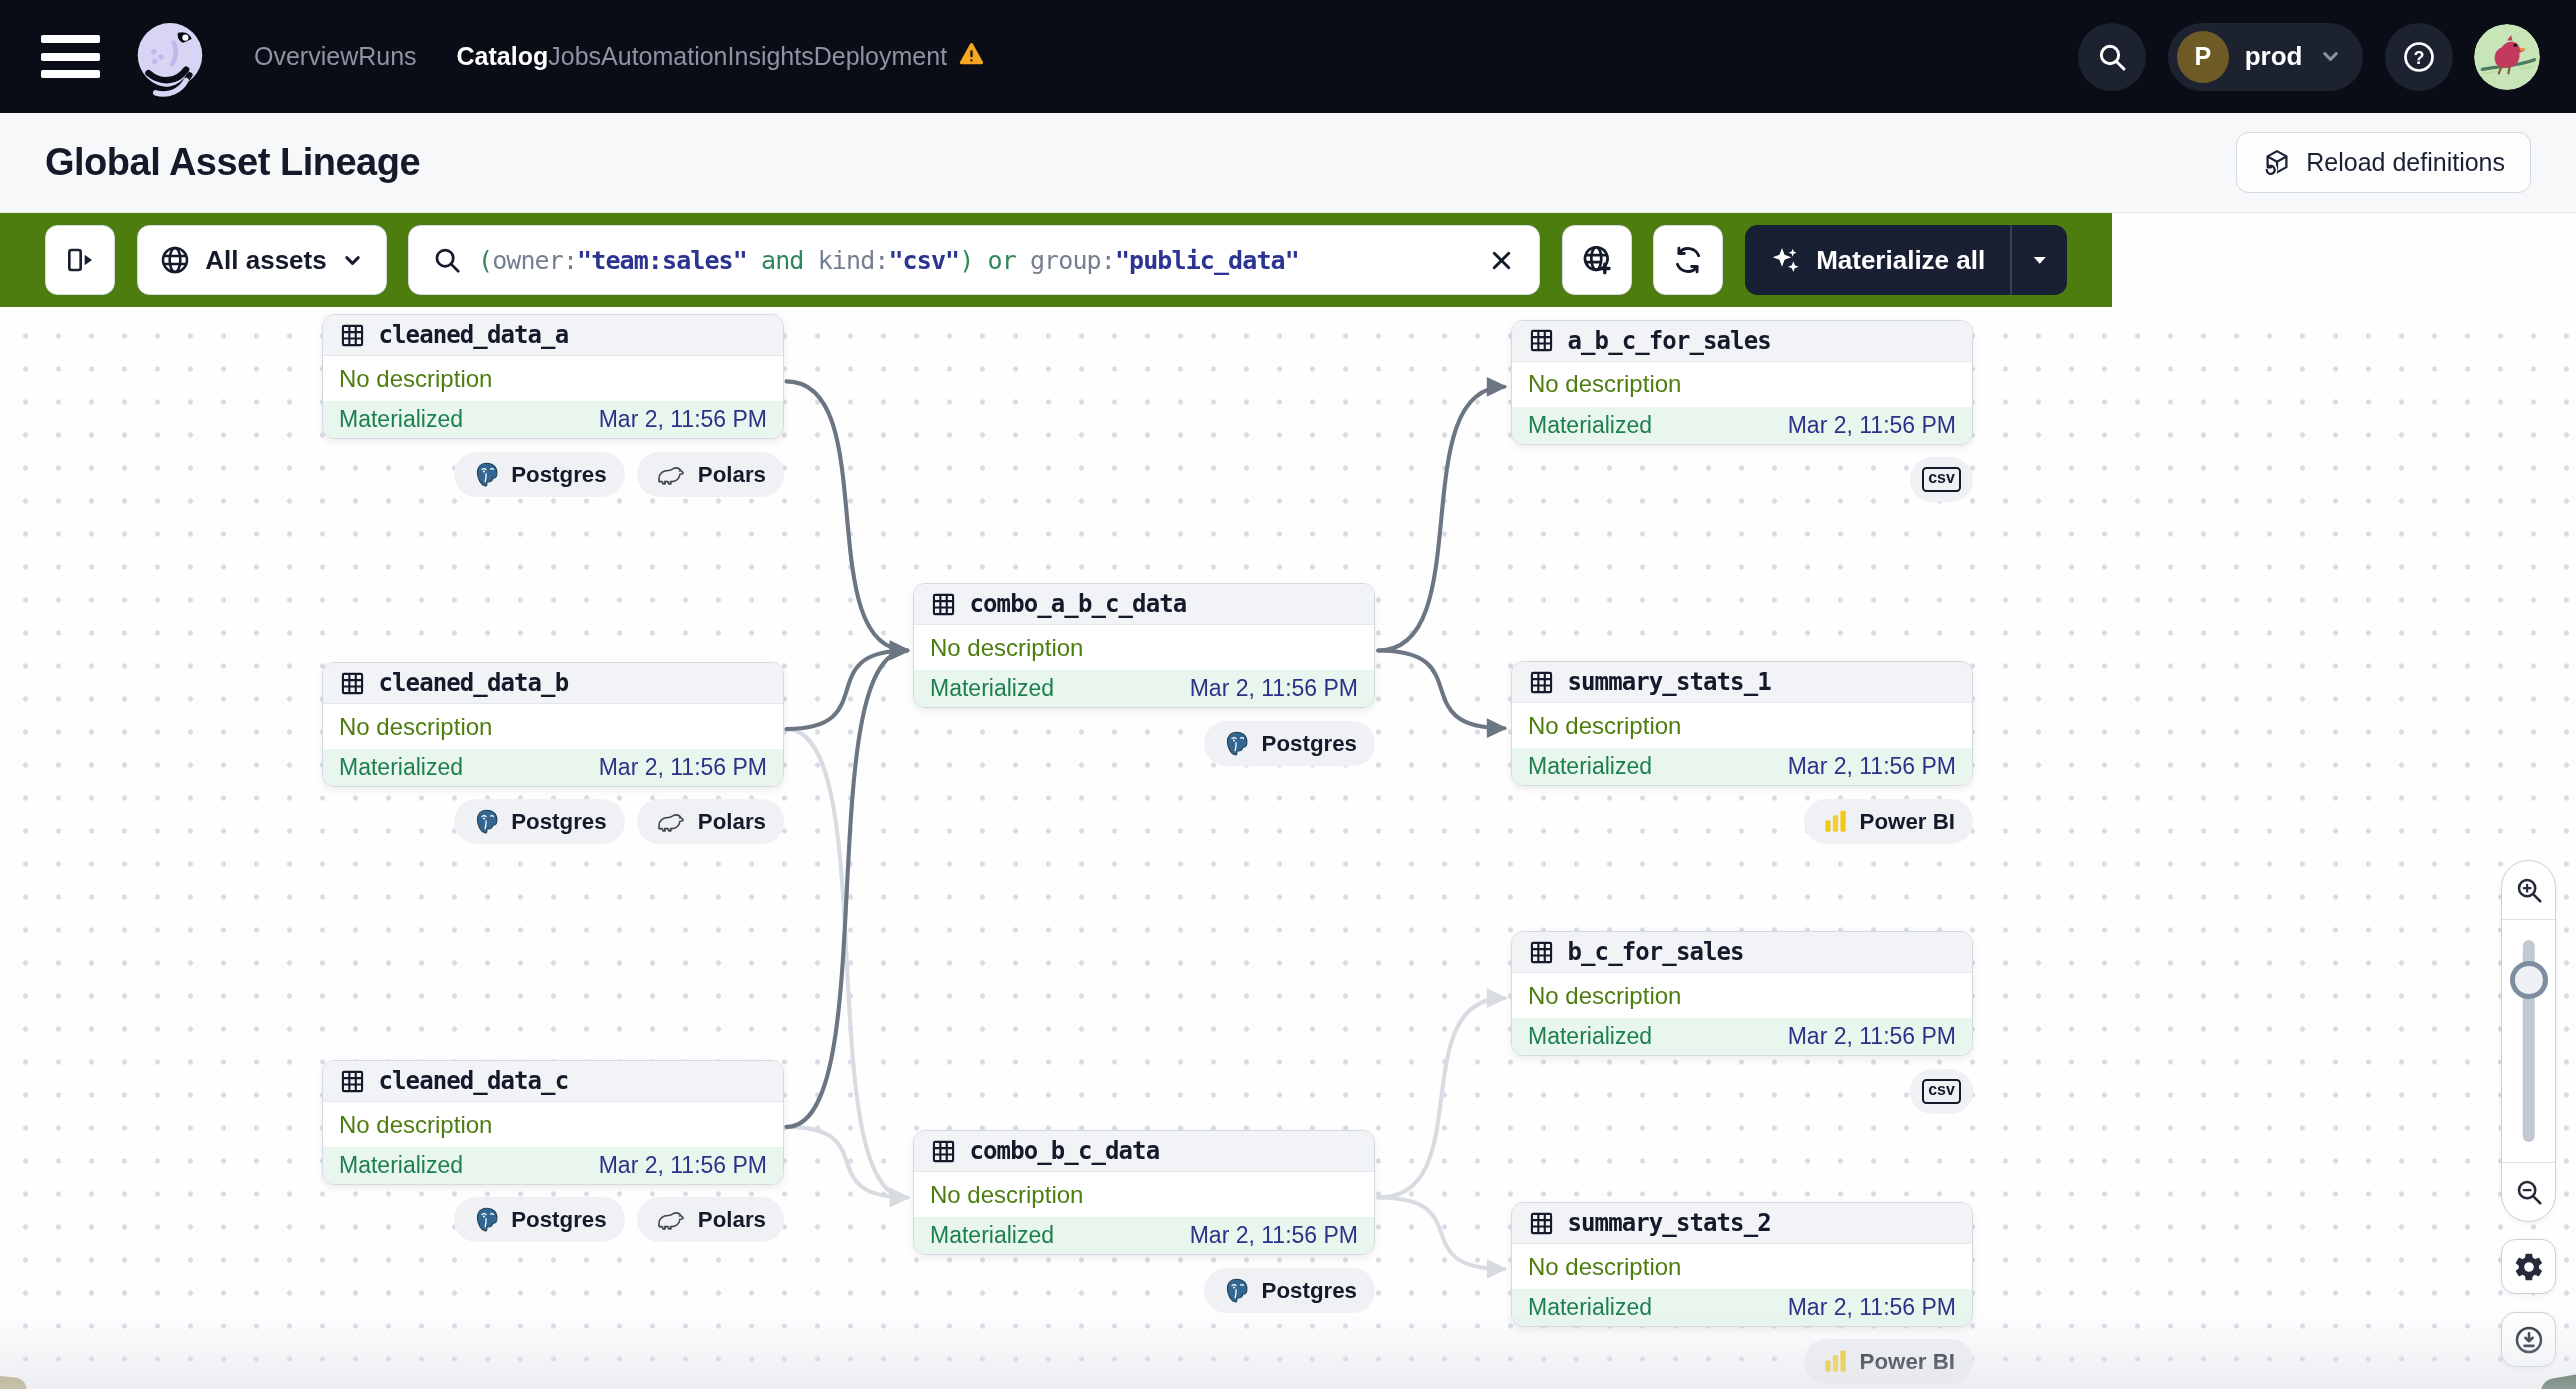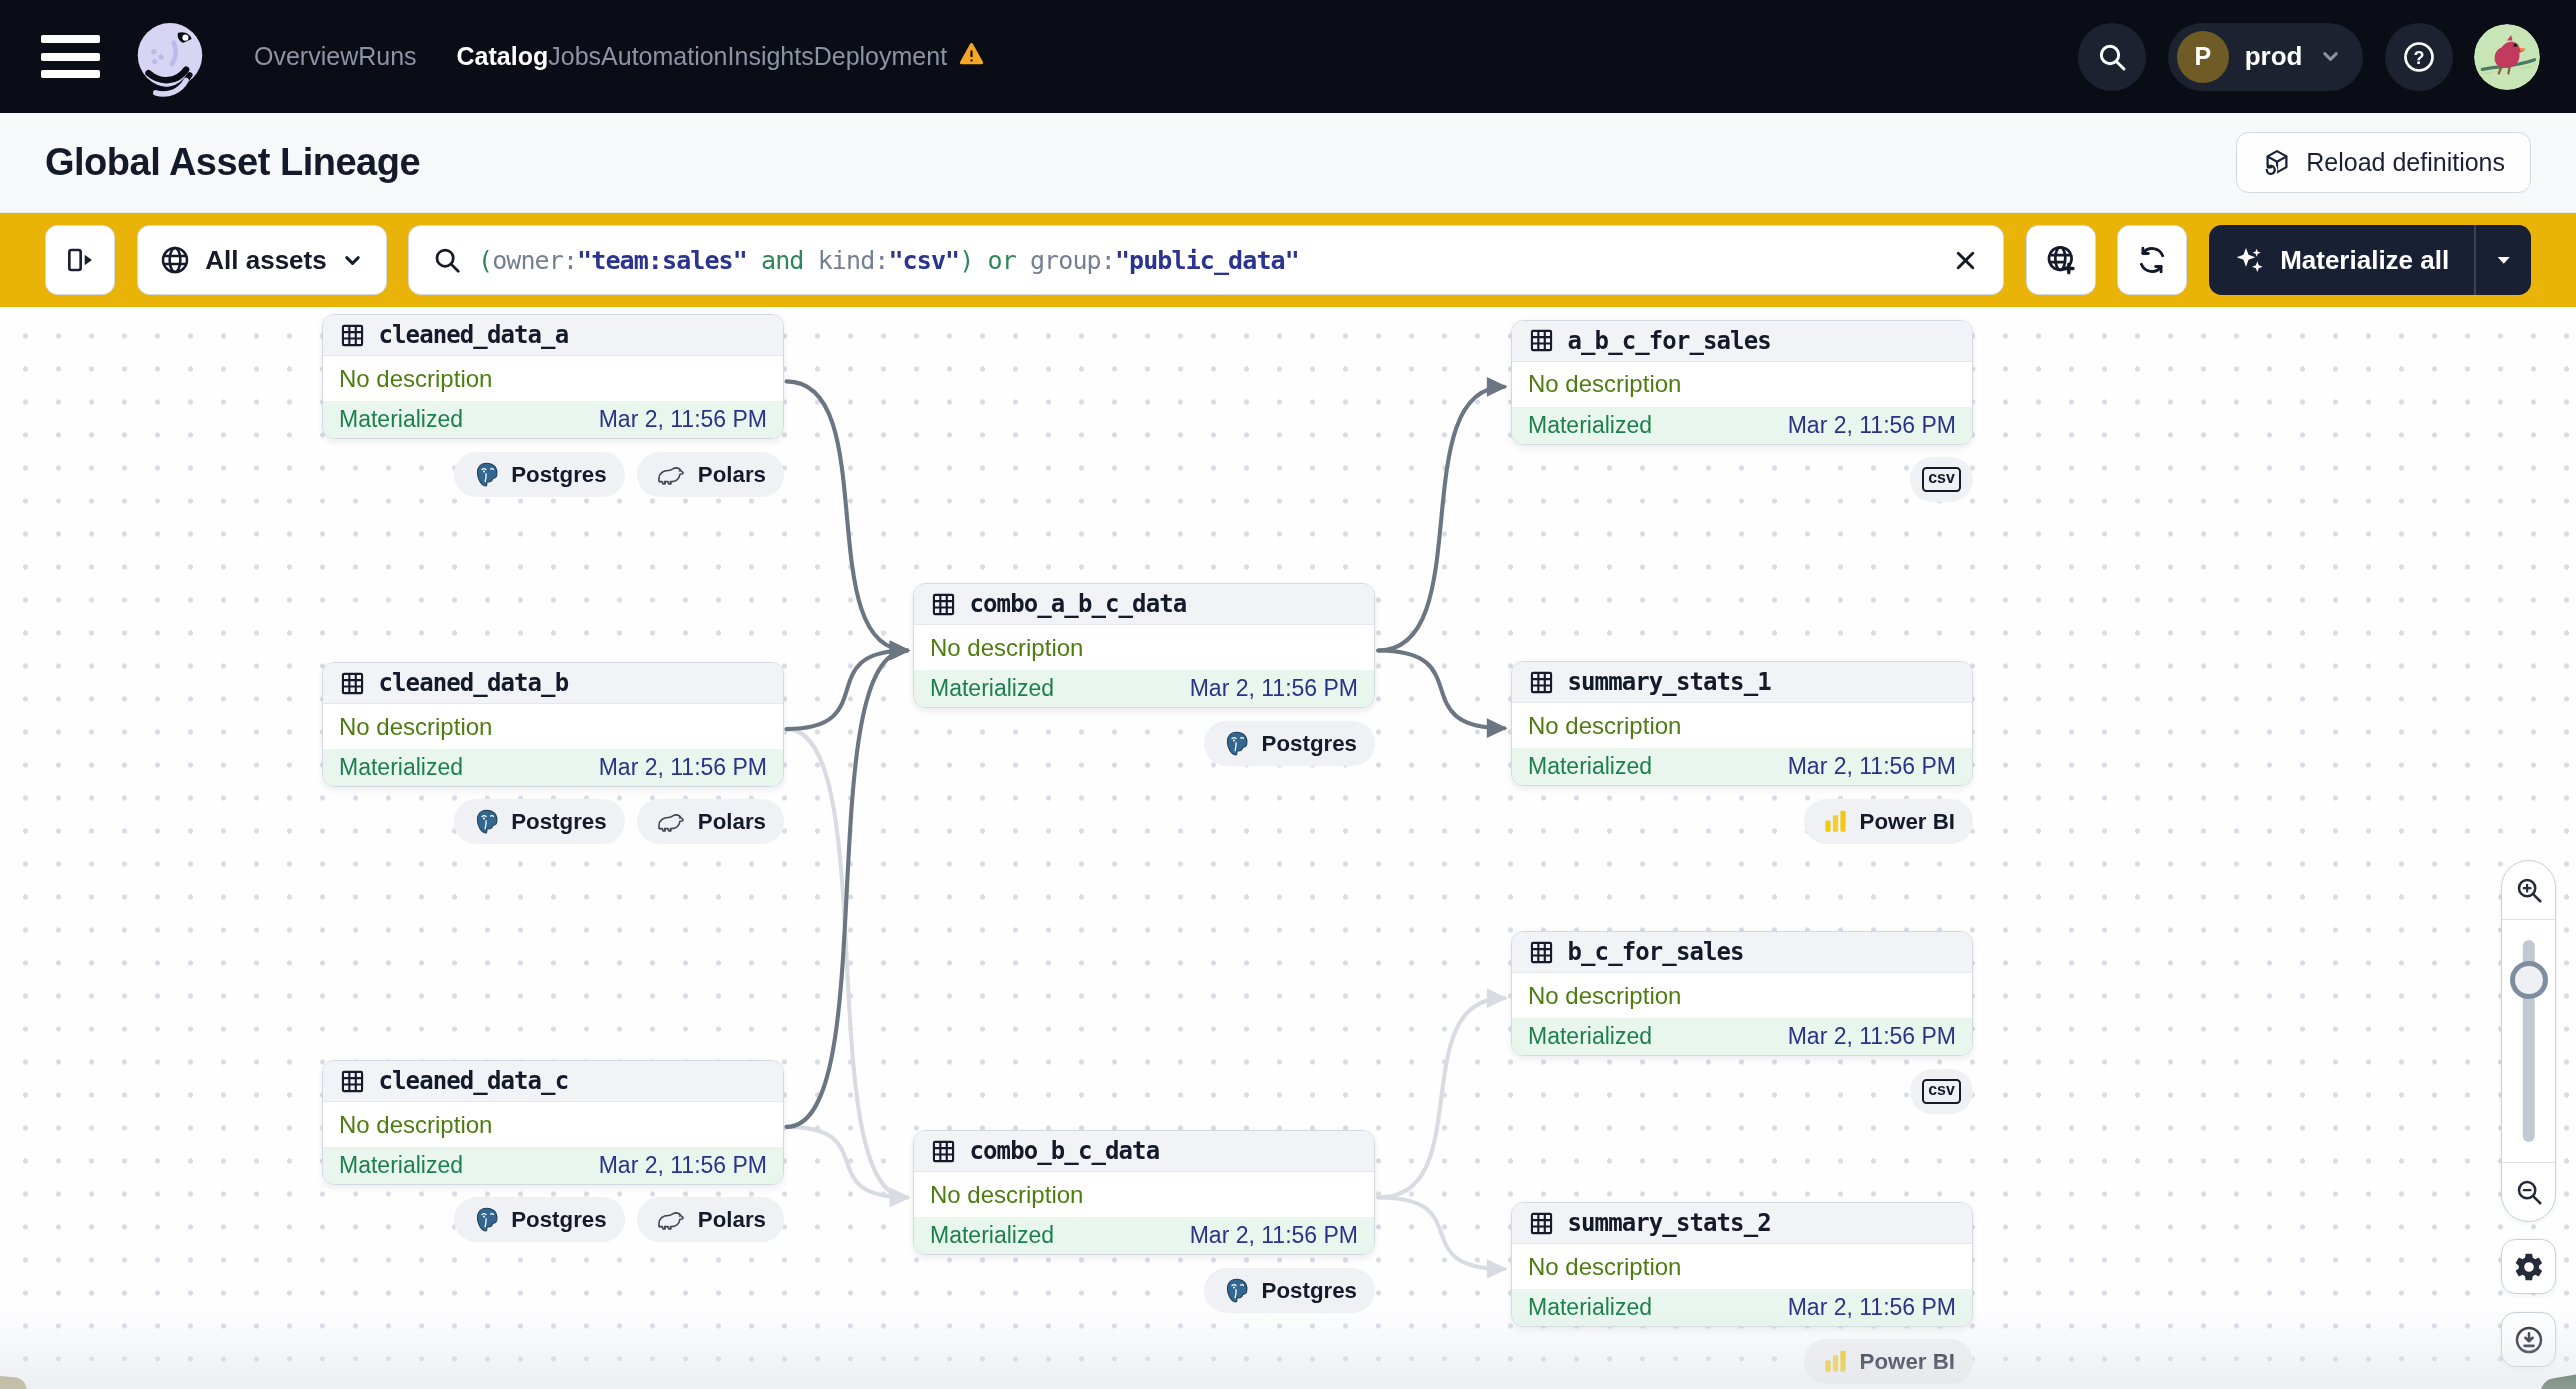--- a/index.html
+++ b/index.html
@@ -24,21 +24,21 @@
   .avatar{width:66px;height:66px;border-radius:50%;overflow:hidden;cursor:pointer;}
 
   
   .titlebar{position:absolute;top:113px;left:0;width:2576px;height:100px;background:#F7F8FA;
     border-bottom:1.8px solid #E4E7EB;display:flex;align-items:center;padding:0 45px;}
   .page-title{font-size:38px;font-weight:700;color:#141A2A;letter-spacing:-0.5px;}
   .reload-btn{margin-left:auto;height:61px;border:1.8px solid #D2D8DF;border-radius:12.5px;background:#FDFDFE;
     display:flex;align-items:center;gap:14.3px;padding:0 25px;font-size:25px;color:#1A2133;font-weight:500;cursor:pointer;}
 
   
-  .toolbar{position:absolute;top:213px;left:0;width:2576px;height:95px;background:#eab308;
+  .toolbar{position:absolute;top:213px;left:0;width:2112px;height:95px;background:#4d7c0f;
     border-bottom:1.8px solid #E4E7EB;display:flex;align-items:center;padding:0 45px;gap:21.5px;}
   .tool-btn{flex:none;width:70px;height:70px;border:1.8px solid #D2D8DF;border-radius:12.5px;background:#FFF;
     display:flex;align-items:center;justify-content:center;cursor:pointer;}
   .scope-btn{flex:none;height:70px;border:1.8px solid #D2D8DF;border-radius:12.5px;background:#FFF;
     display:flex;align-items:center;gap:14.3px;padding:0 21.5px;font-size:26px;font-weight:600;color:#141A2A;cursor:pointer;}
   .search-box{flex:1;height:70px;border:1.8px solid #D2D8DF;border-radius:12.5px;background:#FFF;
     display:flex;align-items:center;padding:0 23px;gap:16px;}
   .search-query{flex:1;font-family:"DejaVu Sans Mono",monospace;font-size:25px;letter-spacing:-0.9px;white-space:pre;}
   .tk-key{color:#747F92;} .tk-val{color:#2B3490;font-weight:600;} .tk-op{color:#2F8657;}
   .clear-x{cursor:pointer;display:flex;align-items:center;}

